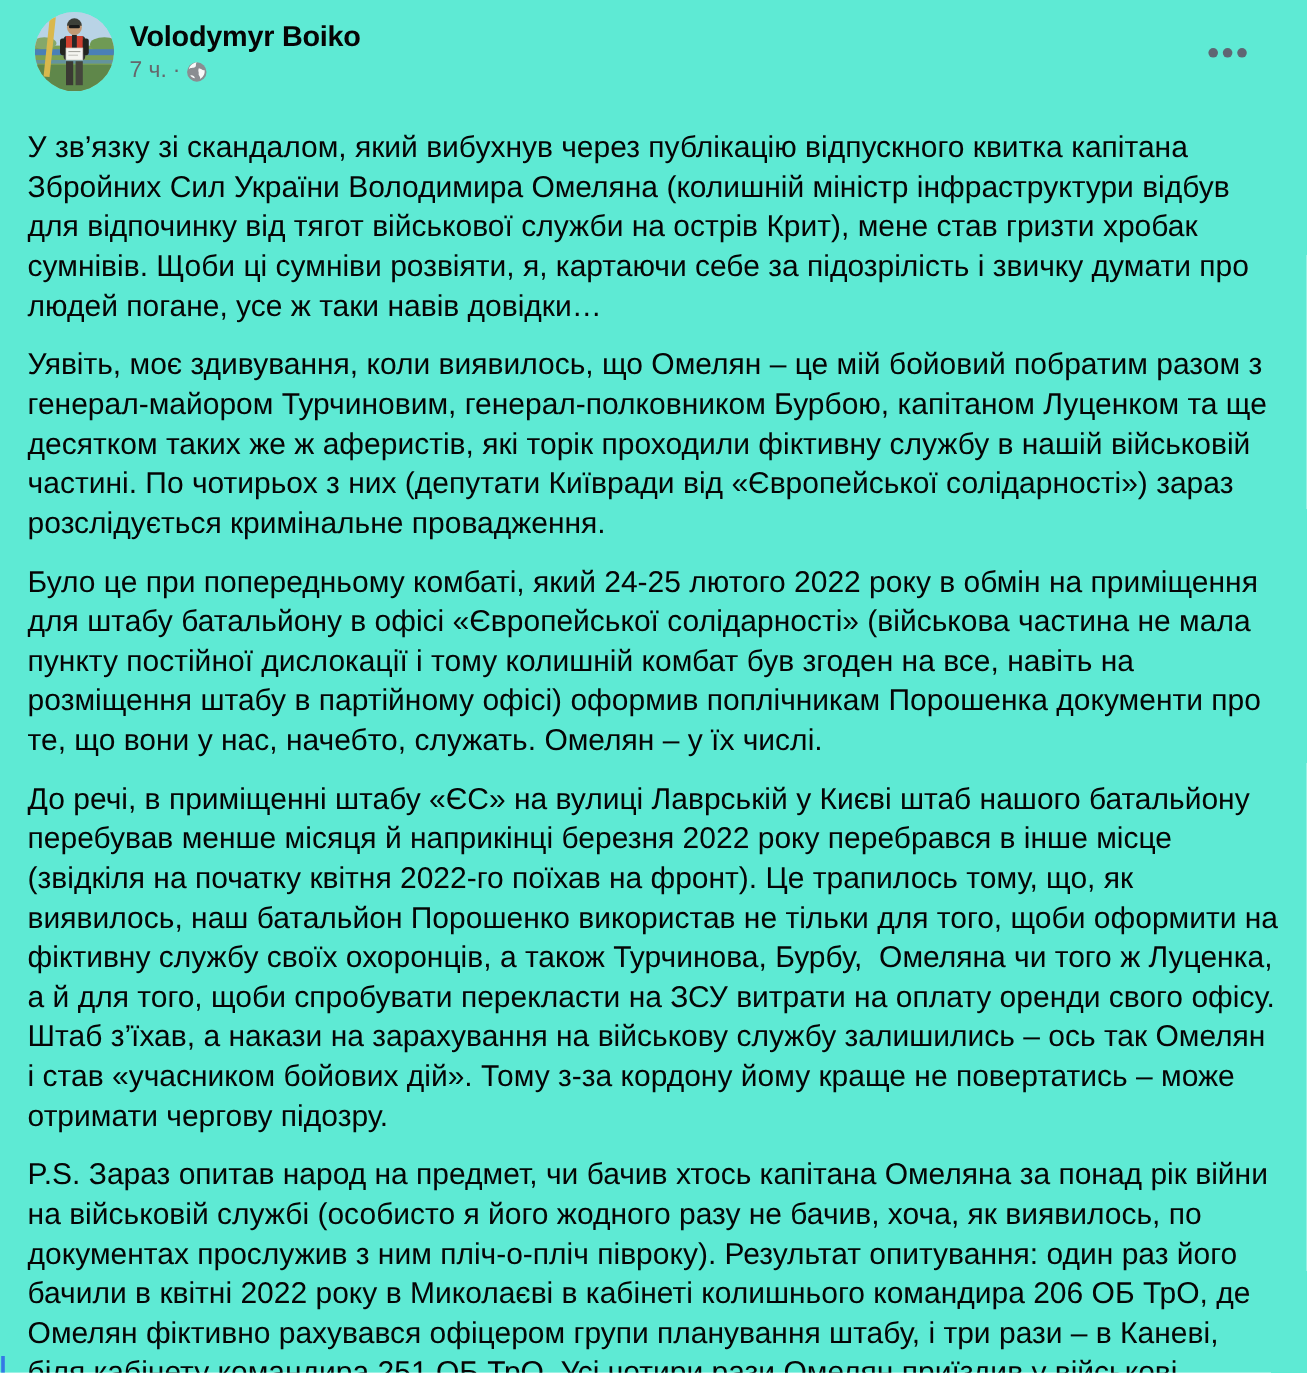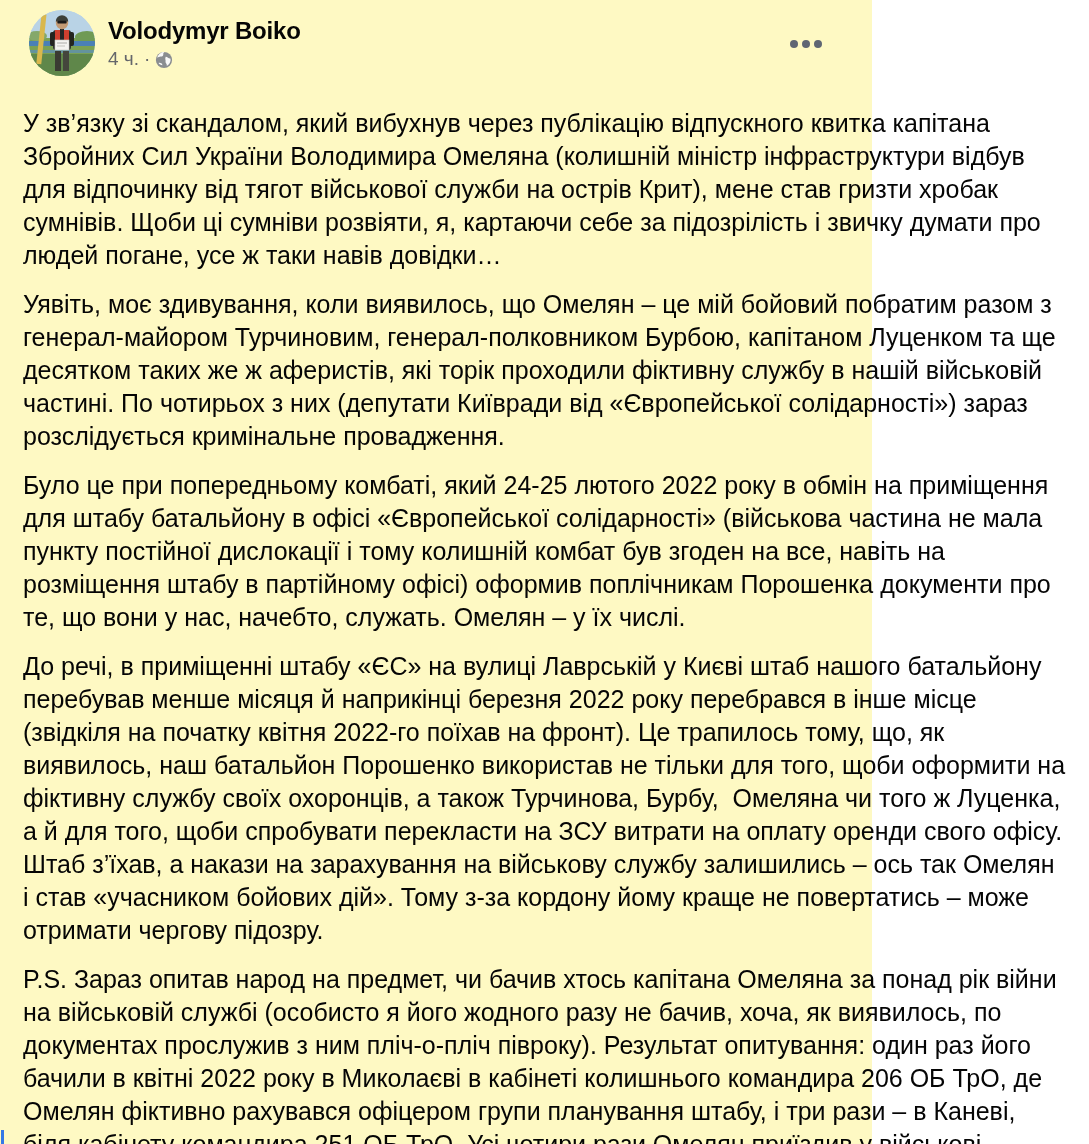--- a/index.html
+++ b/index.html
@@ -9,23 +9,23 @@
   }
   body {
     width: 1089px;
     height: 1144px;
     overflow: hidden;
     font-family: "Liberation Sans", sans-serif;
     color: #050505;
     position: relative;
   }
   .post {
-    width: 872px;
+    width: 1089px;
     height: 1144px;
-    background: #fef9c3;
+    background: #5eead4;
     position: relative;
   }
   .post-header {
     display: flex;
     align-items: flex-start;
     padding: 10px 24px 0 29px;
     position: relative;
   }
   .avatar {
     width: 66px;
@@ -136,21 +136,21 @@
 
         <path d="M26.8 11.5 a6.2 6.2 0 0 1 12.4 0 z" fill="#3c3f38"></path>
 
         <rect x="28.4" y="10.8" width="9.2" height="2.8" rx="1.2" fill="#191919"></rect>
       </svg>
     </div>
 
     <div class="header-text">
       <div class="author">Volodymyr Boiko</div>
       <div class="meta">
-        <span>4 ч.</span>
+        <span>7 ч.</span>
         <span class="sep">·</span>
         <span class="globe">
           <svg width="18" height="18" viewBox="0 0 16 16">
             <circle cx="8" cy="8" r="7.2" fill="#8a8d91"></circle>
             <path d="M2 6 C4 4.4 6 5.4 7 4.2 C8 3 6.6 1.6 8.4 1 C6 0.8 3 2.6 2 6 Z" fill="#ffffff" opacity="0.95"></path>
             <path d="M9.5 5.2 C11.4 5.4 12 6.8 13.6 6.6 C14.6 9 12.4 12.4 10.4 13.2 C11 11.4 9 10.8 9.4 9.2 C9.7 8 8.6 7.4 9.5 5.2 Z" fill="#ffffff" opacity="0.95"></path>
             <path d="M3.2 10.6 C4.6 10.2 6.4 11 6.6 12.6 C5.2 12.4 3.8 11.8 3.2 10.6 Z" fill="#ffffff" opacity="0.95"></path>
           </svg>
         </span>
       </div>

